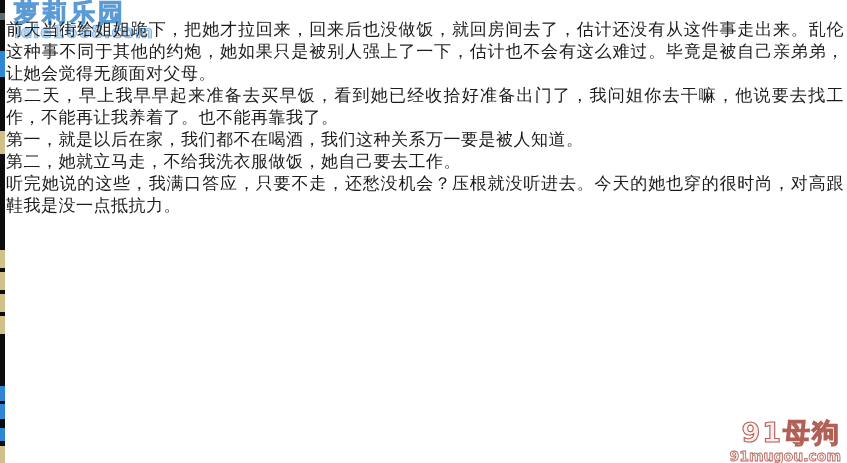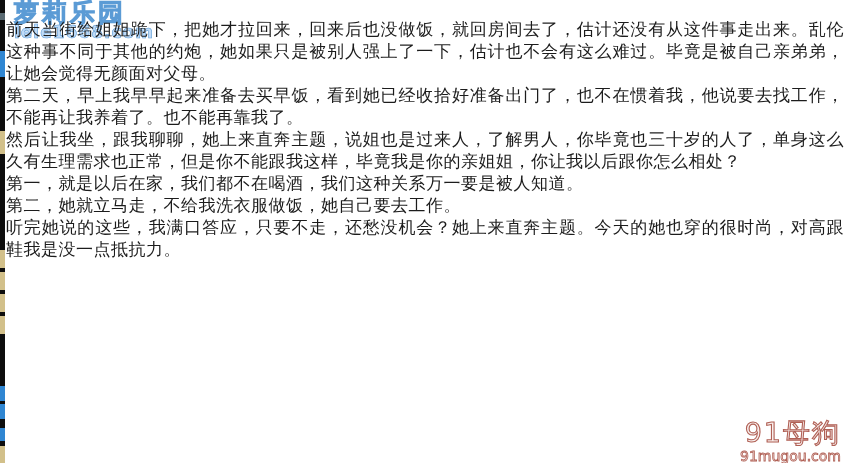--- a/index.html
+++ b/index.html
@@ -28,21 +28,21 @@
     -webkit-text-stroke:1px #5b9bd5;
     font-weight:bold;white-space:nowrap;
   }
   .wm-tl .wm-title{font-size:25px;letter-spacing:3px;display:block;line-height:24px;}
   .wm-tl .wm-url{font-size:17px;letter-spacing:1px;display:block;line-height:14px;-webkit-text-stroke:0.6px #5b9bd5;}
   
   .wm-br{
     position:absolute;right:6px;top:418px;z-index:4;text-align:right;
     color:rgba(235,205,200,0.35);
     -webkit-text-stroke:1.1px #b06055;
-    font-weight:normal;white-space:nowrap;
+    font-weight:bold;white-space:nowrap;
   }
   .wm-br .wm-title{font-size:27px;letter-spacing:2px;display:block;line-height:30px;}
   .wm-br .wm-url{font-size:14px;display:block;line-height:16px;text-align:center;-webkit-text-stroke:0.8px #b06055;}
 </style>
 </head>
 <body>
 
 <aside class="left-strip" style="background: rgb(13, 13, 13);">
     <div style="top: 13px; height: 7px; background: rgb(90, 106, 114);"></div>
     <div style="top: 51px; height: 26px; background: rgb(47, 134, 210);"></div>
@@ -57,23 +57,22 @@
     <div style="top: 446px; height: 17px; background: rgb(210, 192, 138);"></div>
   </aside>
 
 <div class="wm-tl">
   <span class="wm-title">萝莉乐园</span>
   <span class="wm-url">lele1668.com</span>
 </div>
 
 <main class="article">
   <p>前天当街给姐姐跪下，把她才拉回来，回来后也没做饭，就回房间去了，估计还没有从这件事走出来。乱伦这种事不同于其他的约炮，她如果只是被别人强上了一下，估计也不会有这么难过。毕竟是被自己亲弟弟，让她会觉得无颜面对父母。</p>
-  <p>第二天，早上我早早起来准备去买早饭，看到她已经收拾好准备出门了，也不在惯着我，他说要去找工作，不能再让我养着了。也不能再靠我了。</p>
-  <p>然后让我坐，跟我聊聊，她上来直奔主题，说姐也是过来人，了解男人，你毕竟也三十岁的人了，单身这么久有生理需求也正常，但是你不能跟我这样，毕竟我是你的亲姐姐，你让我以后跟你怎么相处？</p>
+  <p>第二天，早上我早早起来准备去买早饭，看到她已经收拾好准备出门了，我问姐你去干嘛，他说要去找工作，不能再让我养着了。也不能再靠我了。</p>
   <p>第一，就是以后在家，我们都不在喝酒，我们这种关系万一要是被人知道。</p>
   <p>第二，她就立马走，不给我洗衣服做饭，她自己要去工作。</p>
-  <p>听完她说的这些，我满口答应，只要不走，还愁没机会？她上来直奔主题。今天的她也穿的很时尚，对高跟鞋我是没一点抵抗力。</p>
+  <p>听完她说的这些，我满口答应，只要不走，还愁没机会？压根就没听进去。今天的她也穿的很时尚，对高跟鞋我是没一点抵抗力。</p>
 </main>
 
 <div class="wm-br">
   <span class="wm-title">91母狗</span>
   <span class="wm-url">91mugou.com</span>
 </div>
 
 </body></html>

